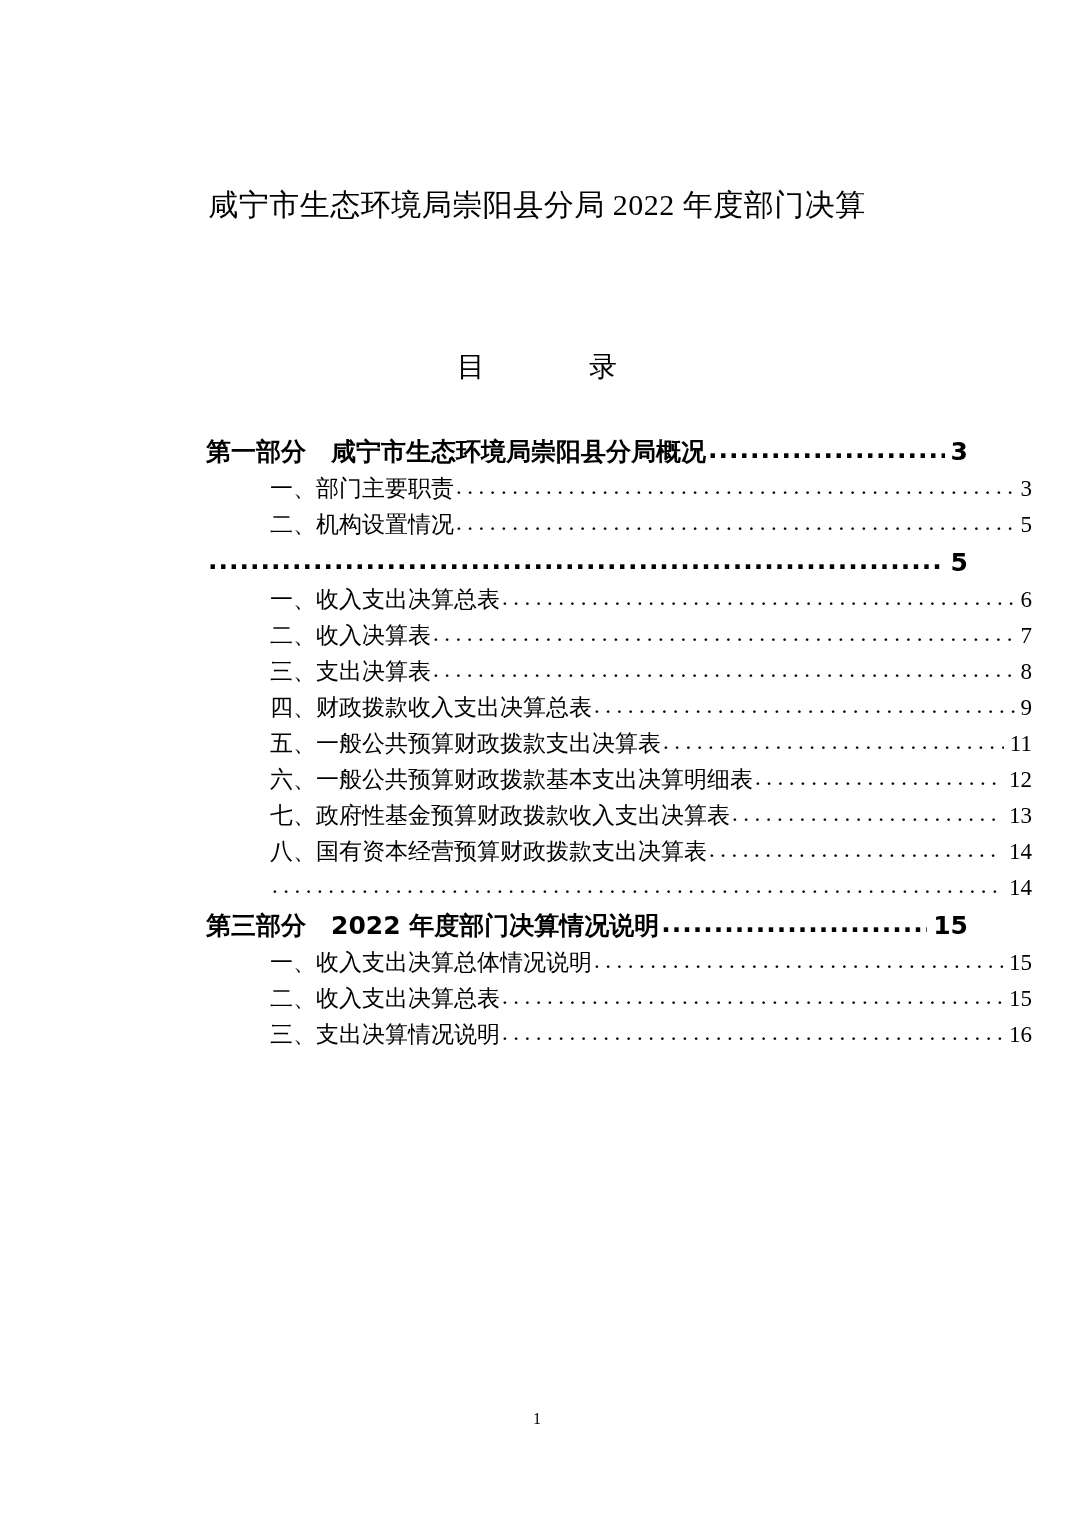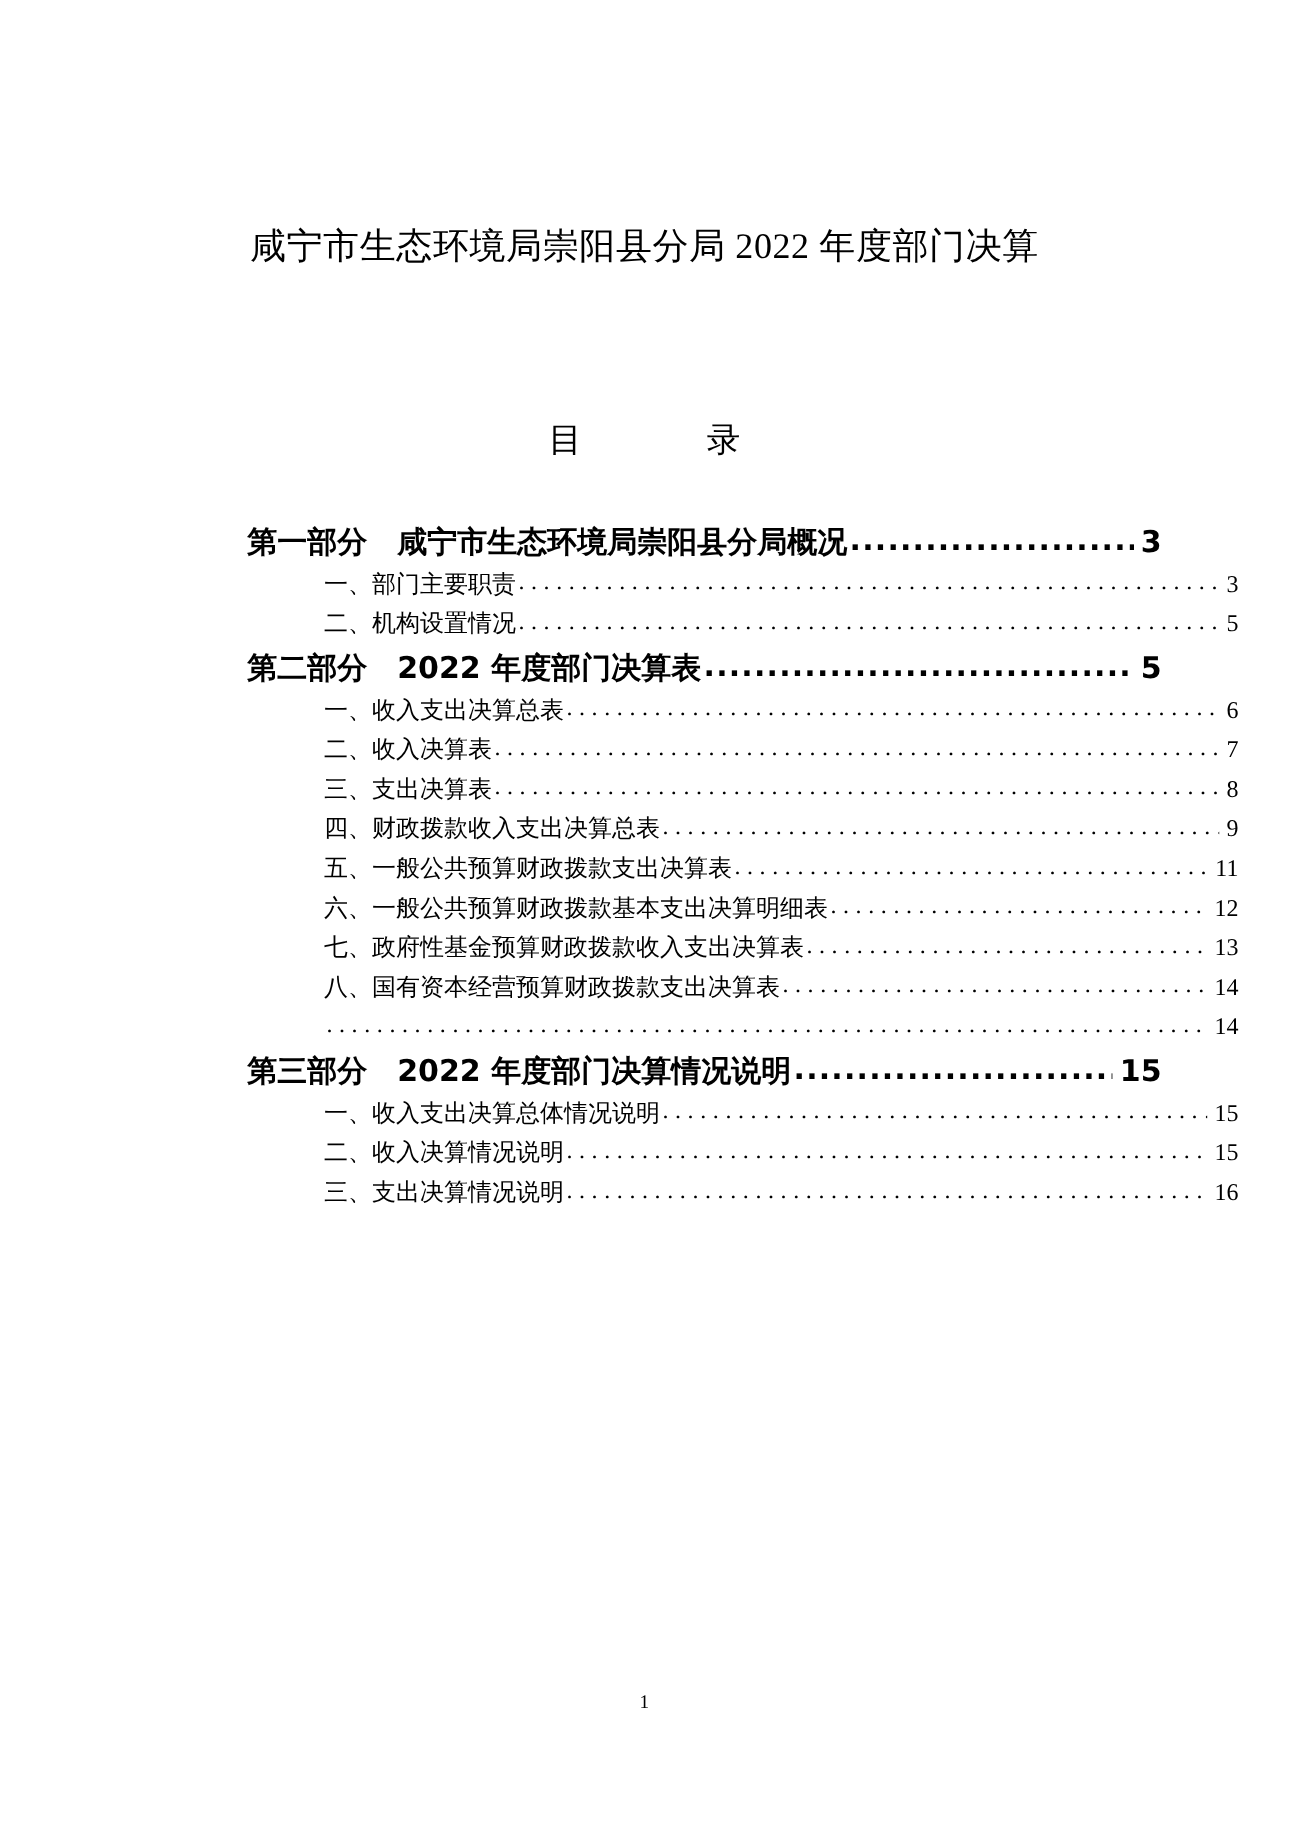--- a/index.html
+++ b/index.html
@@ -54,21 +54,21 @@
   }
   .toc-row.level1 {
     font-size: 25px;
     font-family: "DejaVu Sans", "Liberation Sans", sans-serif;
     font-weight: bold;
     margin-top: 14px;
     margin-bottom: 12px;
     padding-left: 0;
   }
   .toc-row.level2 {
-    font-size: 20px;
+    font-size: 23px;
     margin-top: 13px;
     margin-bottom: 13px;
     padding-left: 64px;
   }
   .toc-label {
     white-space: nowrap;
     flex: 0 0 auto;
   }
   .toc-dots {
     flex: 1 1 auto;
@@ -129,21 +129,20 @@
         <span class="toc-label">一、部门主要职责</span>
         <span class="toc-dots">...............................................................................</span>
         <span class="toc-page">3</span>
       </div>
       <div class="toc-row level2">
         <span class="toc-label">二、机构设置情况</span>
         <span class="toc-dots">...............................................................................</span>
         <span class="toc-page">5</span>
       </div>
       <div class="toc-row level1">
-        <span class="toc-label">第二部分　2022 年度部门决算表</span>
         <span class="toc-dots">...............................................................................</span>
         <span class="toc-page">5</span>
       </div>
       <div class="toc-row level2">
         <span class="toc-label">一、收入支出决算总表</span>
         <span class="toc-dots">...............................................................................</span>
         <span class="toc-page">6</span>
       </div>
       <div class="toc-row level2">
         <span class="toc-label">二、收入决算表</span>
@@ -188,21 +187,21 @@
         <span class="toc-label">第三部分　2022 年度部门决算情况说明</span>
         <span class="toc-dots">...............................................................................</span>
         <span class="toc-page">15</span>
       </div>
       <div class="toc-row level2">
         <span class="toc-label">一、收入支出决算总体情况说明</span>
         <span class="toc-dots">...............................................................................</span>
         <span class="toc-page">15</span>
       </div>
       <div class="toc-row level2">
-        <span class="toc-label">二、收入决算情况说明</span>
+        <span class="toc-label">二、收入支出决算总表</span>
         <span class="toc-dots">...............................................................................</span>
         <span class="toc-page">15</span>
       </div>
       <div class="toc-row level2">
         <span class="toc-label">三、支出决算情况说明</span>
         <span class="toc-dots">...............................................................................</span>
         <span class="toc-page">16</span>
       </div>
     </div>
 

